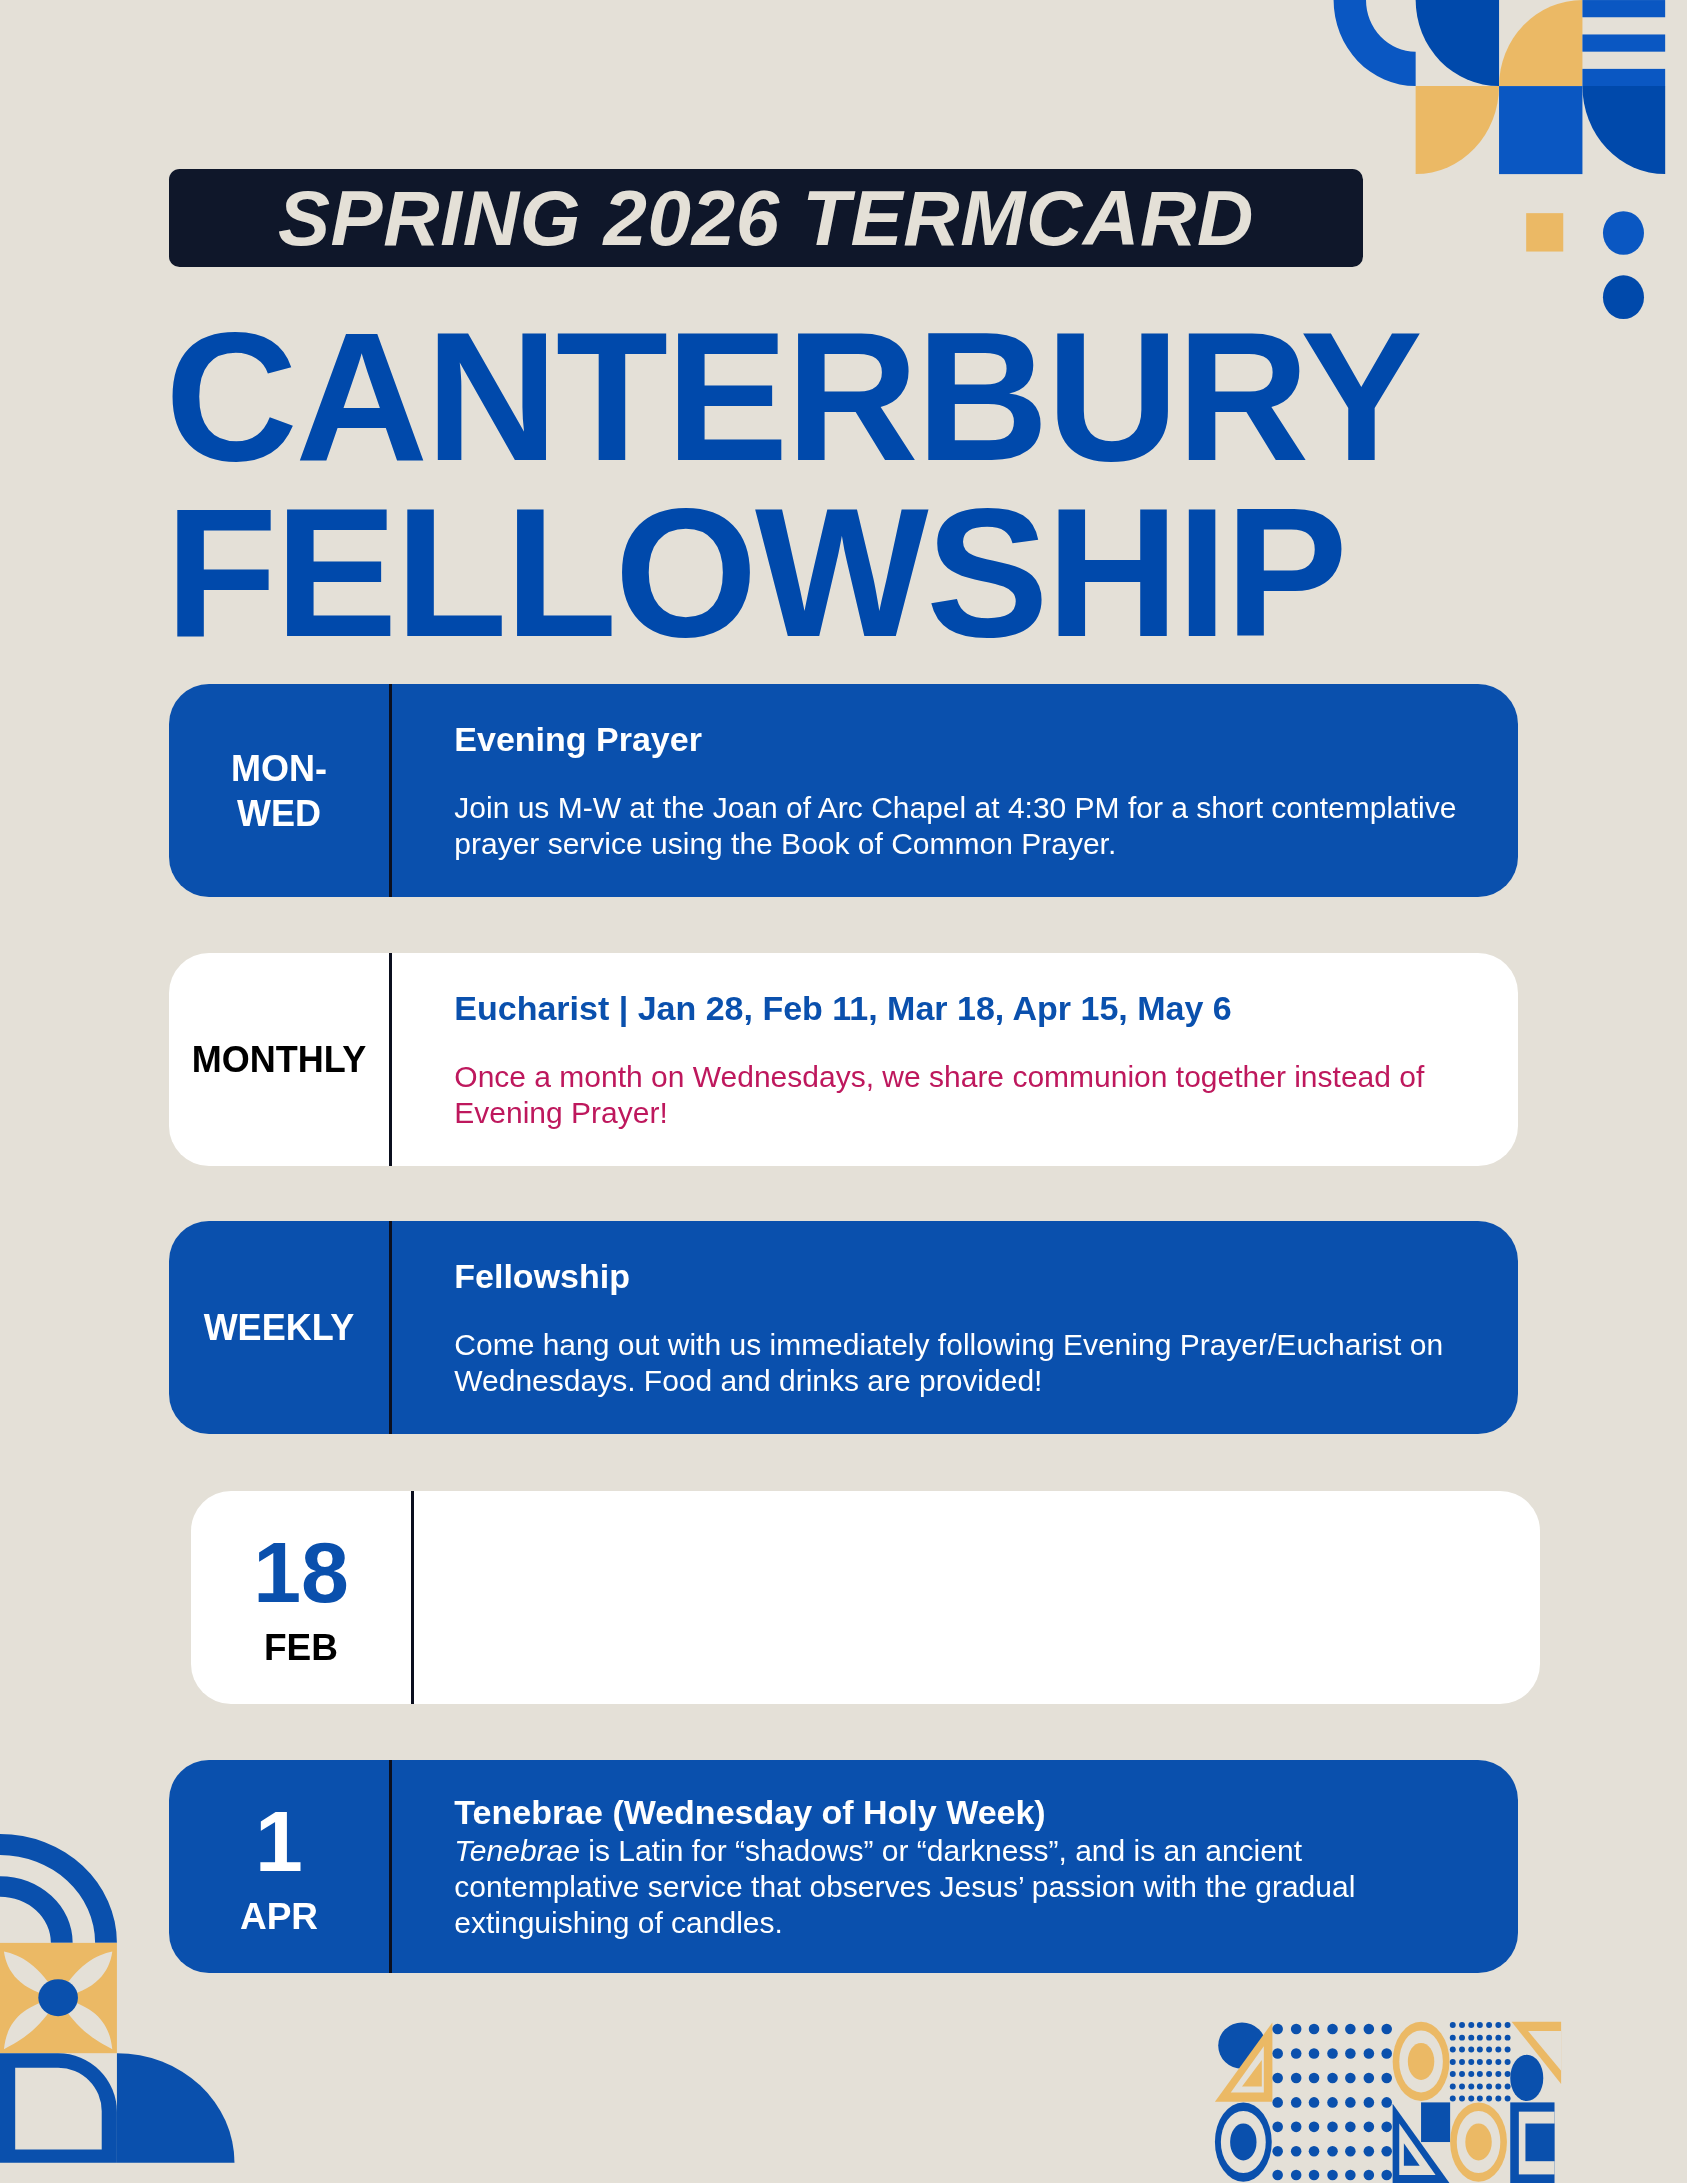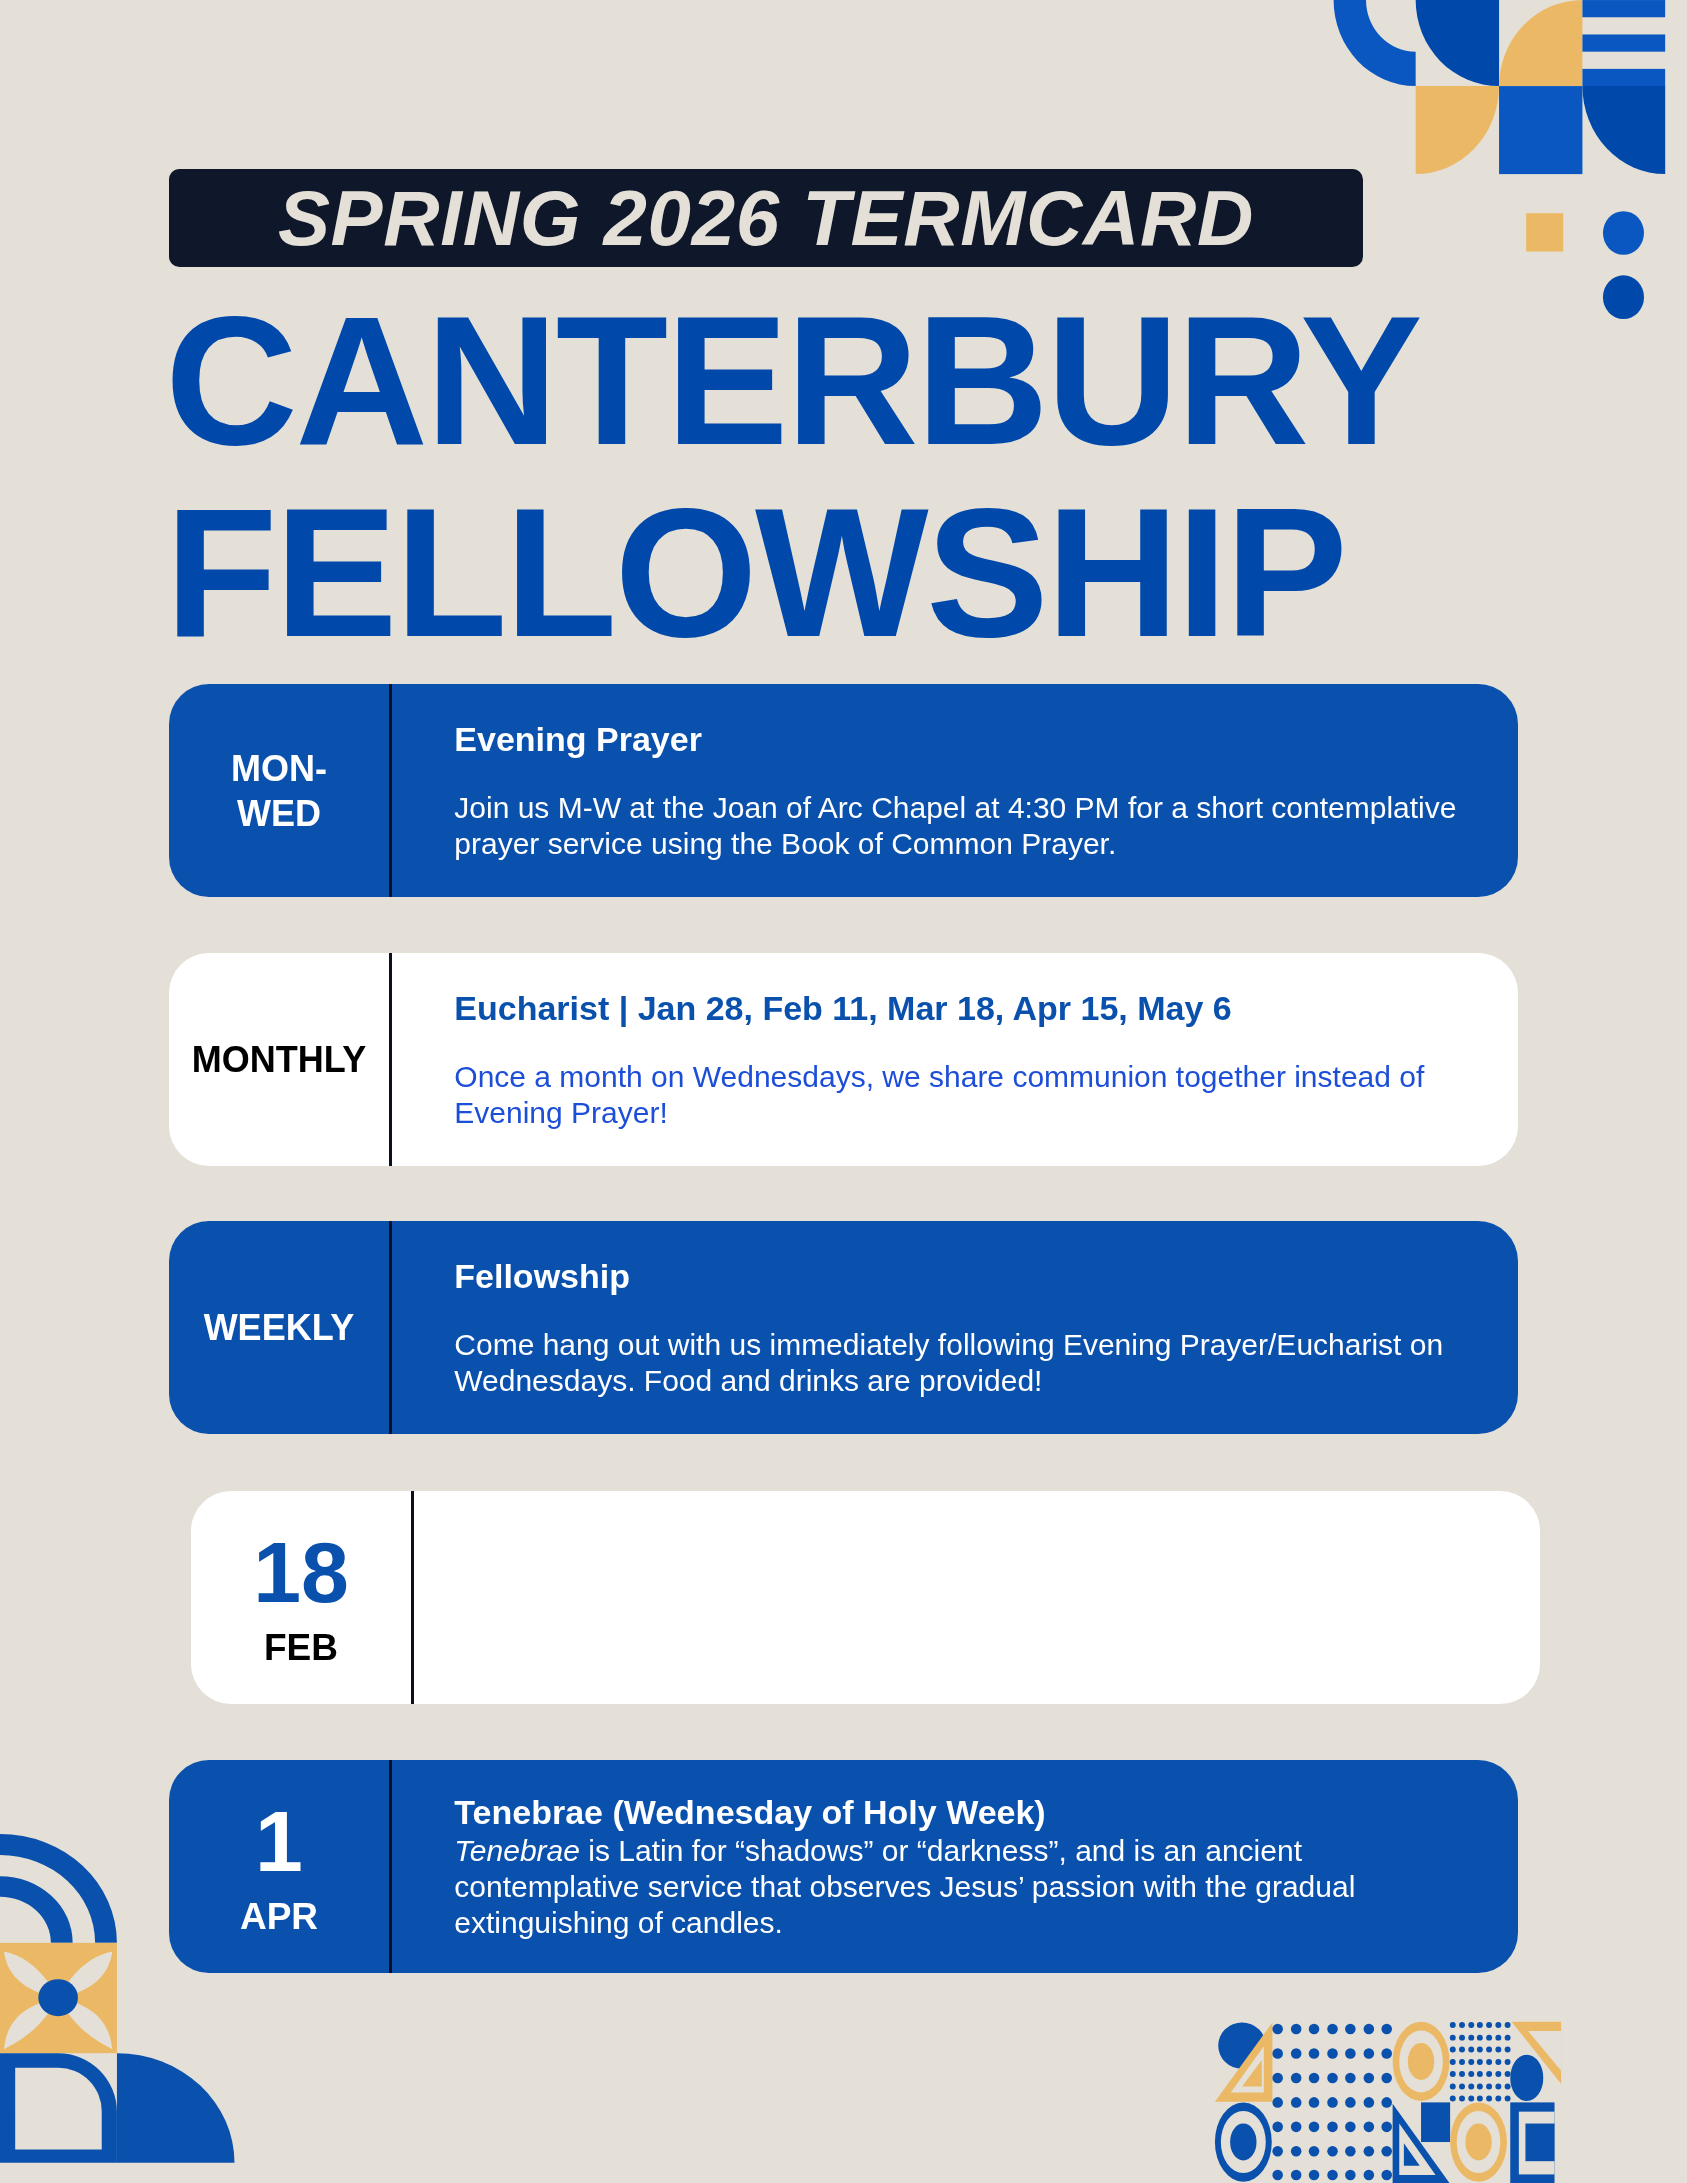--- a/index.html
+++ b/index.html
@@ -17,21 +17,21 @@
   }
   .banner span {
     color: #e4e0d7; font-weight: bold; font-style: italic;
     font-size: 78px; letter-spacing: 0.7px; line-height: 1;
   }
   .title {
     position: absolute; left: 165px; color: #0049ab; font-weight: bold;
     font-size: 184px; line-height: 1; letter-spacing: -2.6px;
     transform: scaleX(1.0); transform-origin: left top;
   }
-  .title.l1 { top: 288px; }
+  .title.l1 { top: 304px; }
   .title.l2 { top: 480px; }
 
   
   .card {
     position: absolute; left: 169px; width: 1349px; height: 213px;
     border-radius: 40px; overflow: hidden;
     display: flex;
   }
   .card.blue { background: #0a50ad; }
   .card.white { background: #ffffff; }
@@ -41,21 +41,21 @@
     font-weight: bold; text-align: center;
   }
   .card .divider { width: 3.3px; flex: 0 0 3.3px; background: #0b0f1e; }
   .card .right {
     flex: 1; padding-left: 62px; padding-right: 53px;
     display: flex; flex-direction: column; justify-content: center;
   }
   .card.blue .left, .card.blue .right { color: #ffffff; }
   .card.white .left { color: #000000; }
   .card.white .right .ev-title { color: #0a50ad; }
-  .card.white .right .ev-desc { color: #1d4ed8; }
+  .card.white .right .ev-desc { color: #be185d; }
 
   .lbl { font-size: 36px; line-height: 45px; }
   .daynum { font-size: 86px; line-height: 1; }
   .month { font-size: 37px; line-height: 1; margin-top: 13.2px; }
   .card.white .daynum { color: #0a50ad; }
 
   .ev-title { font-size: 34px; font-weight: bold; line-height: 41px; }
   .ev-desc { font-size: 30px; line-height: 36px; margin-top: 30px; }
   .tight .ev-desc { margin-top: 0; }
   .ev-desc i { font-style: italic; }

